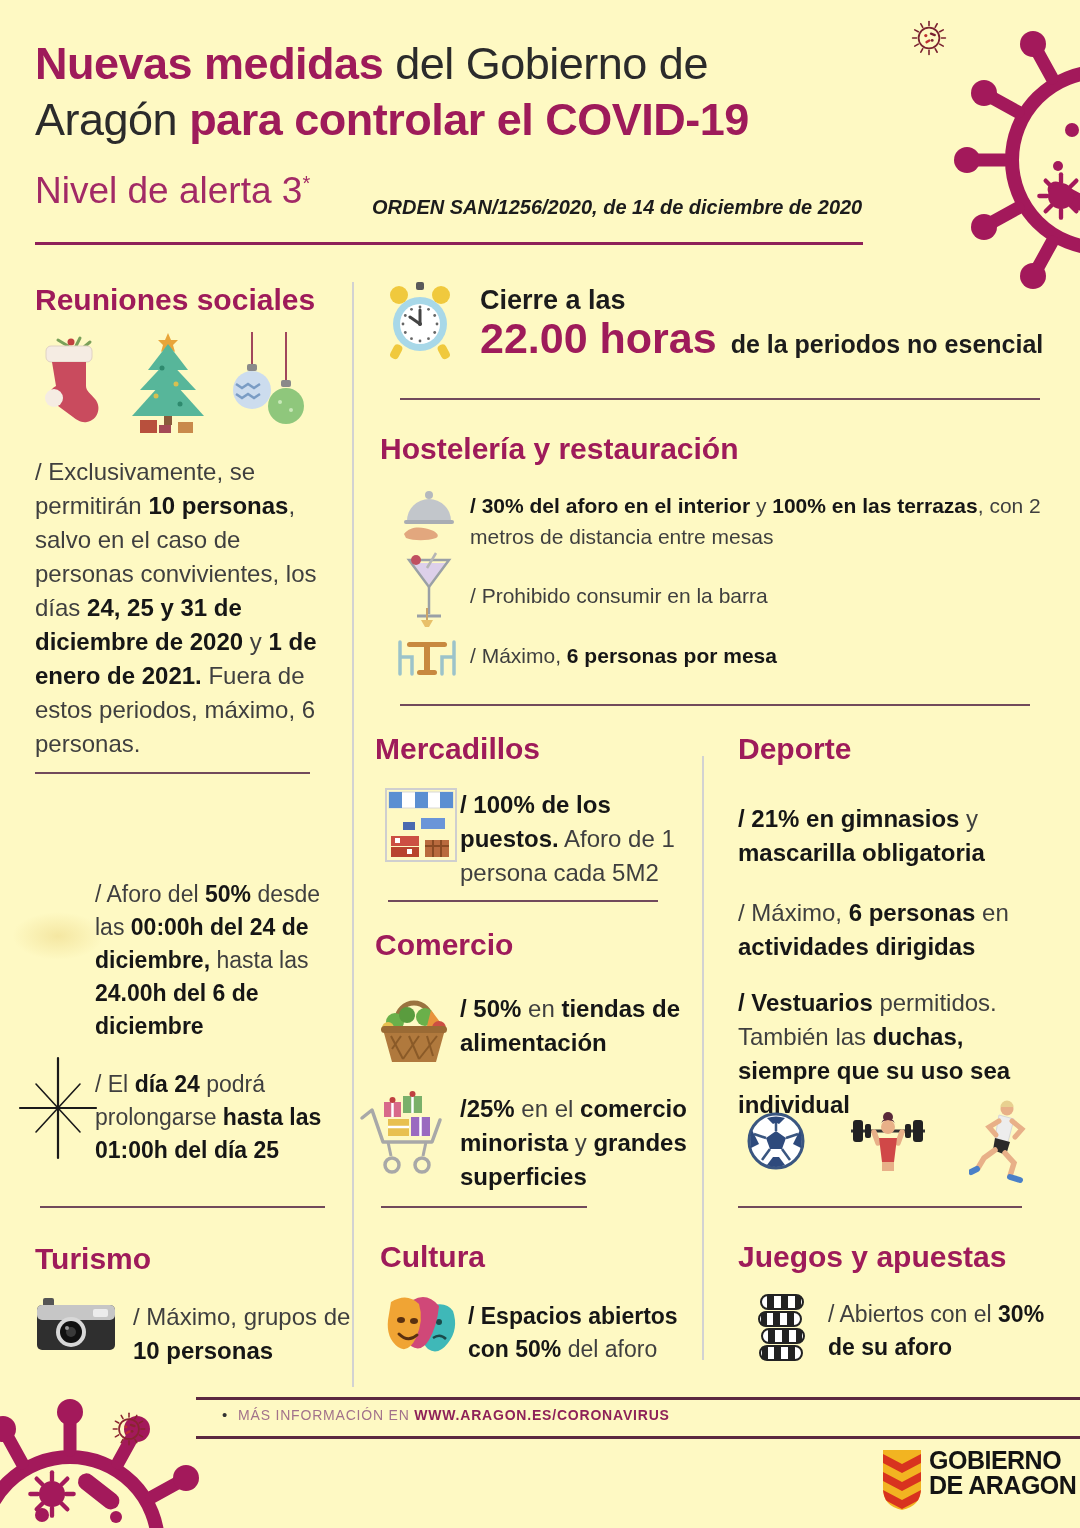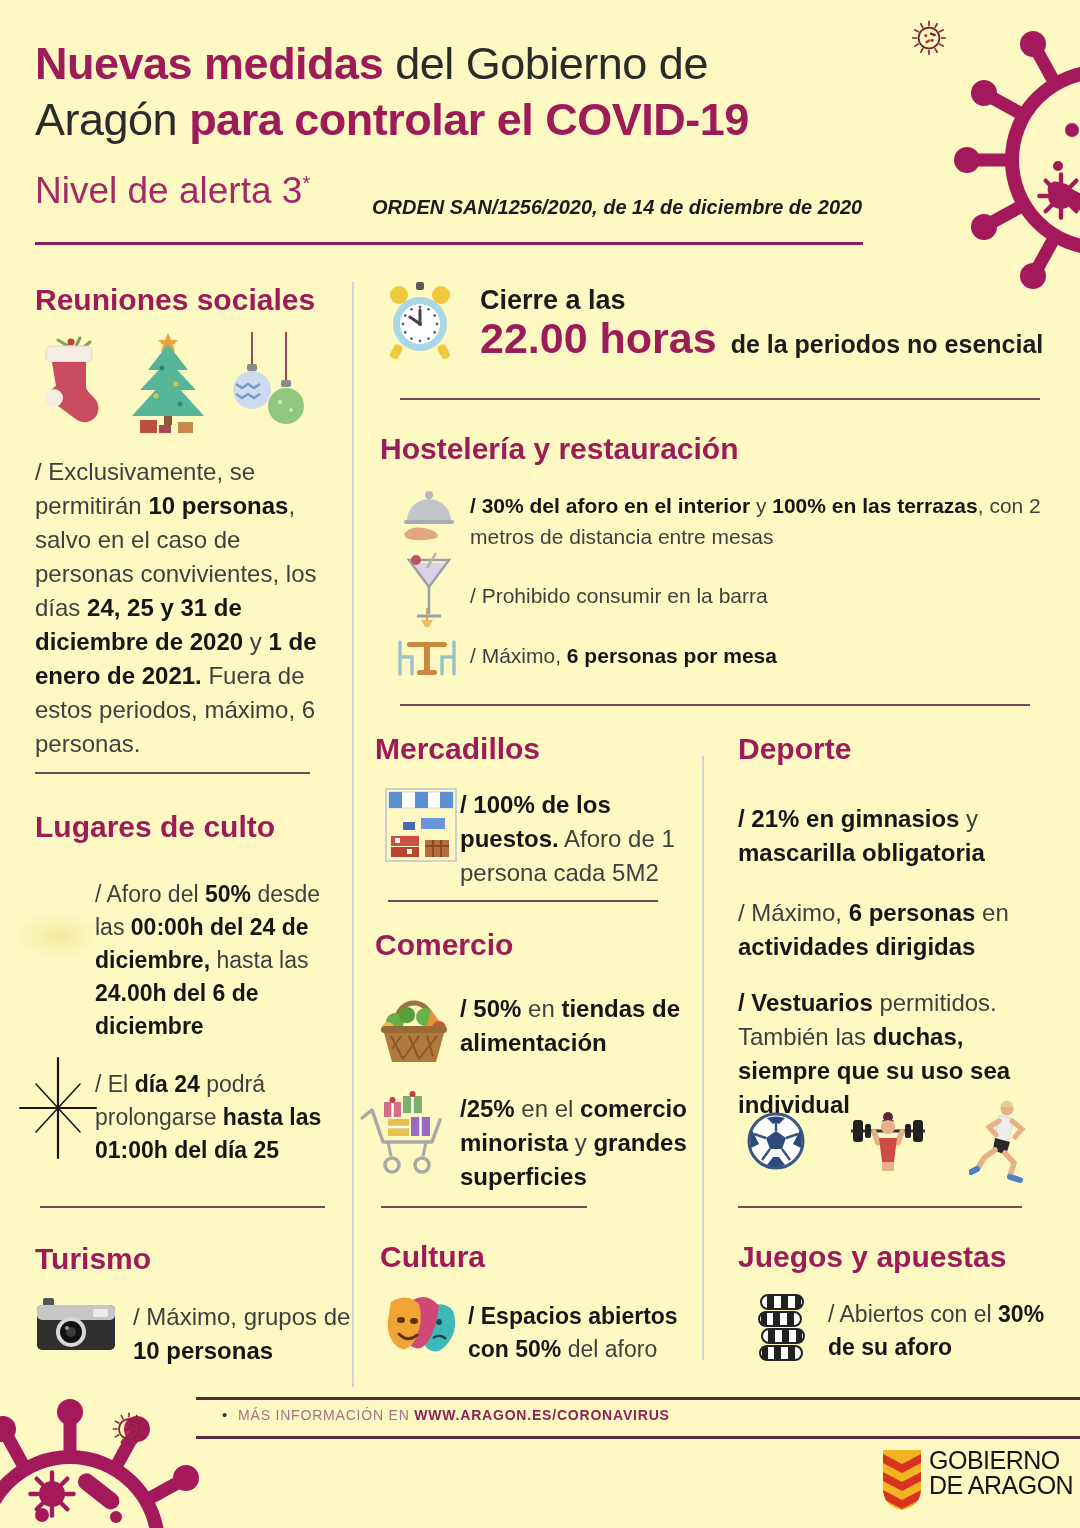--- a/index.html
+++ b/index.html
@@ -41,21 +41,21 @@
   .closure-suffix{font-size:25px;font-weight:800;color:#1c1c1c;}
 
   
   .footer-info{font-size:14px;letter-spacing:0.8px;white-space:nowrap;}
   .footer-info .bullet{color:#333;margin-right:10px;font-size:15px;}
   .footer-info span{font-weight:400;color:#a2728b;}
   .footer-info .b{font-weight:800;color:#8e2158;}
   .hrule.footer{background:#5c2940;height:3px;}
 
   .logo{display:flex;align-items:flex-start;gap:5px;}
-  .logo-text{font-size:25px;line-height:25px;font-weight:400;color:#141414;letter-spacing:-0.5px;}
+  .logo-text{font-size:25px;line-height:25px;font-weight:700;color:#141414;letter-spacing:-0.5px;}
 
   .candle{background:radial-gradient(ellipse at center, rgba(238,219,140,0.6) 0%, rgba(238,219,140,0) 70%);}
 
   svg{display:block;}
 </style>
 </head>
 <body>
 
 <svg width="0" height="0" style="position:absolute">
   <defs>
@@ -190,21 +190,20 @@
       <circle cx="56" cy="74" r="18" fill="#8fc77c"></circle>
       <circle cx="50" cy="70" r="2" fill="#c8e8b8"></circle>
         <circle cx="61" cy="78" r="2" fill="#c8e8b8"></circle>
     </svg>
   </div>
 
   <div class="abs rich" style="left:35px;top:455px;width:305px;"><span>/ Exclusivamente, se permitirán </span><span class="b">10 personas</span><span>, salvo en el caso de personas convivientes, los días </span><span class="b">24, 25 y 31 de diciembre de 2020</span><span> y </span><span class="b">1 de enero de 2021.</span><span> Fuera de estos periodos, máximo, 6 personas.</span></div>
 
   <div class="abs hrule" style="left:35px;top:772px;width:275px;"></div>
 
-  <div class="abs sec-h" style="left:35px;top:810px;">Lugares de culto</div>
 
   <div class="abs candle" style="left:12px;top:912px;width:92px;height:48px;"></div>
   <div class="abs rich fs23" style="left:95px;top:878px;width:254px;"><span>/ Aforo del </span><span class="b">50%</span><span>  desde las </span><span class="b">00:00h del 24 de diciembre,</span><span> hasta las </span><span class="b">24.00h del 6 de diciembre</span></div>
 
   <svg class="abs" style="left:18px;top:1056px;" width="80" height="104" viewBox="0 0 80 104">
     <g stroke="#1a1a1a" stroke-linecap="round">
       <line x1="40" y1="2" x2="40" y2="102" stroke-width="2.2"></line>
       <line x1="2" y1="52" x2="78" y2="52" stroke-width="2.2"></line>
       <line x1="18" y1="28" x2="62" y2="76" stroke-width="1.6"></line>
       <line x1="62" y1="28" x2="18" y2="76" stroke-width="1.6"></line>

